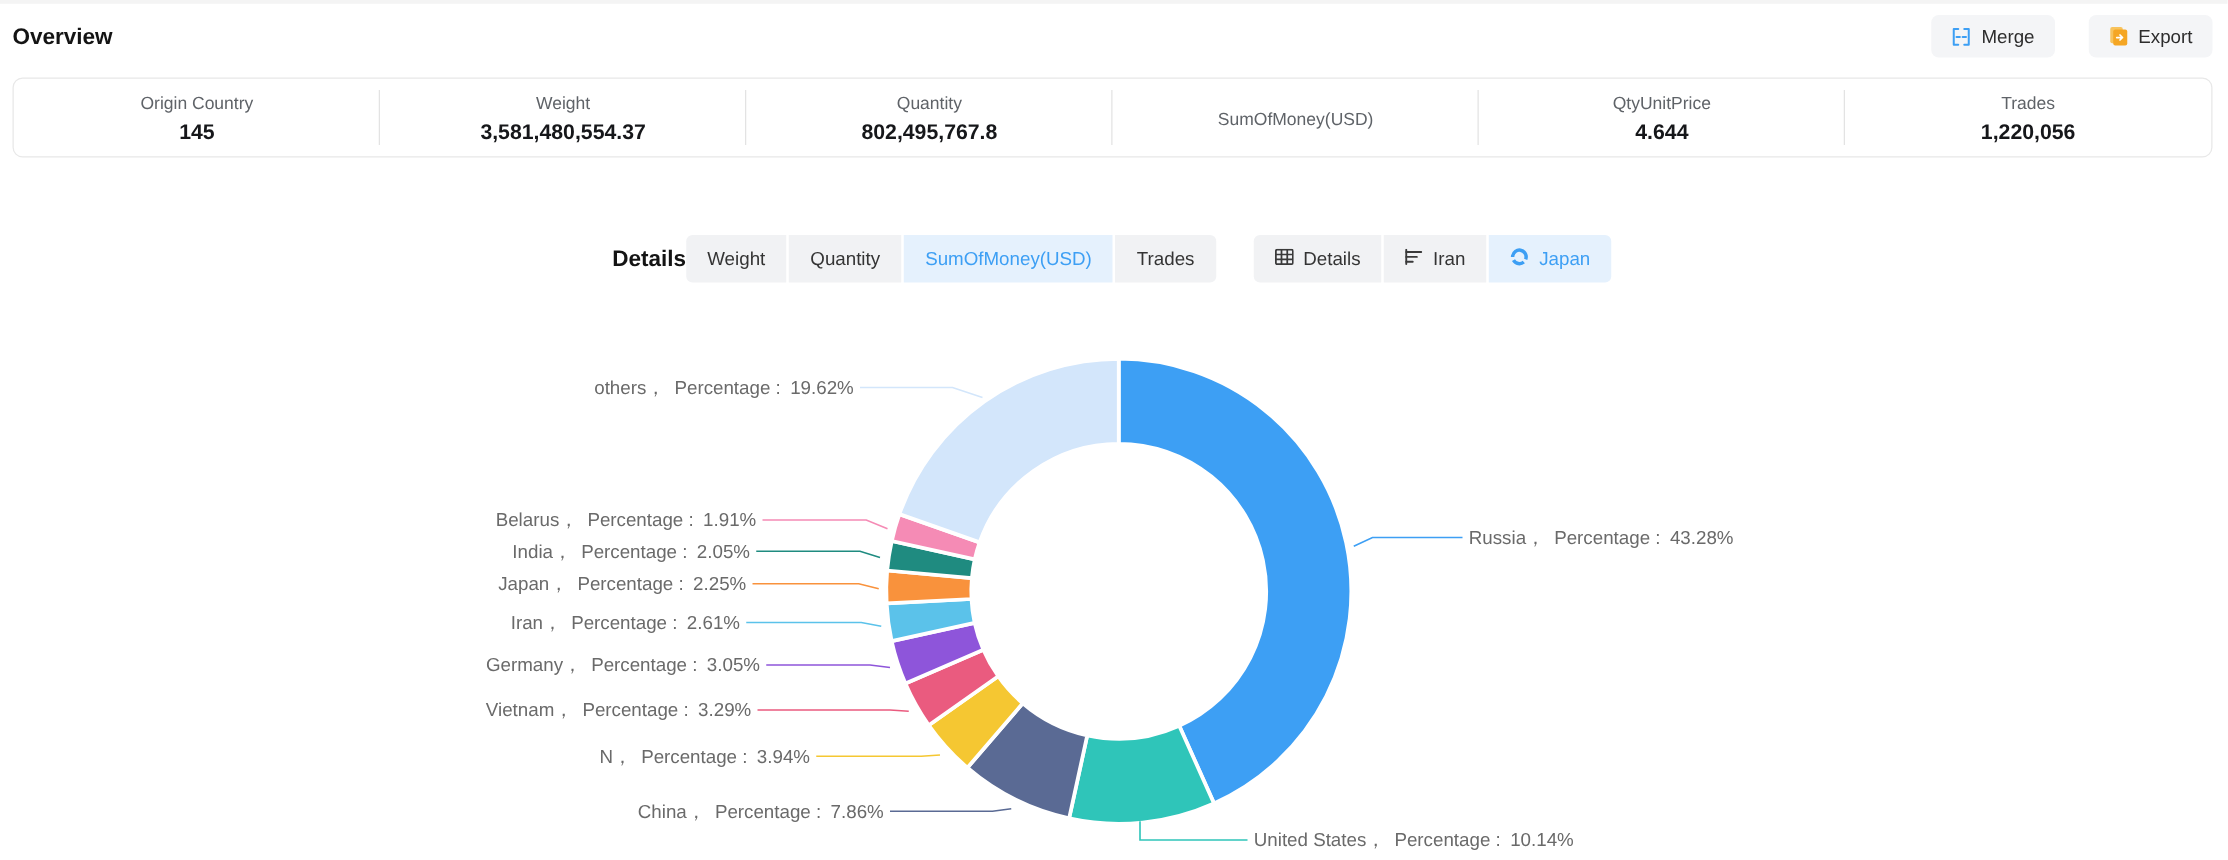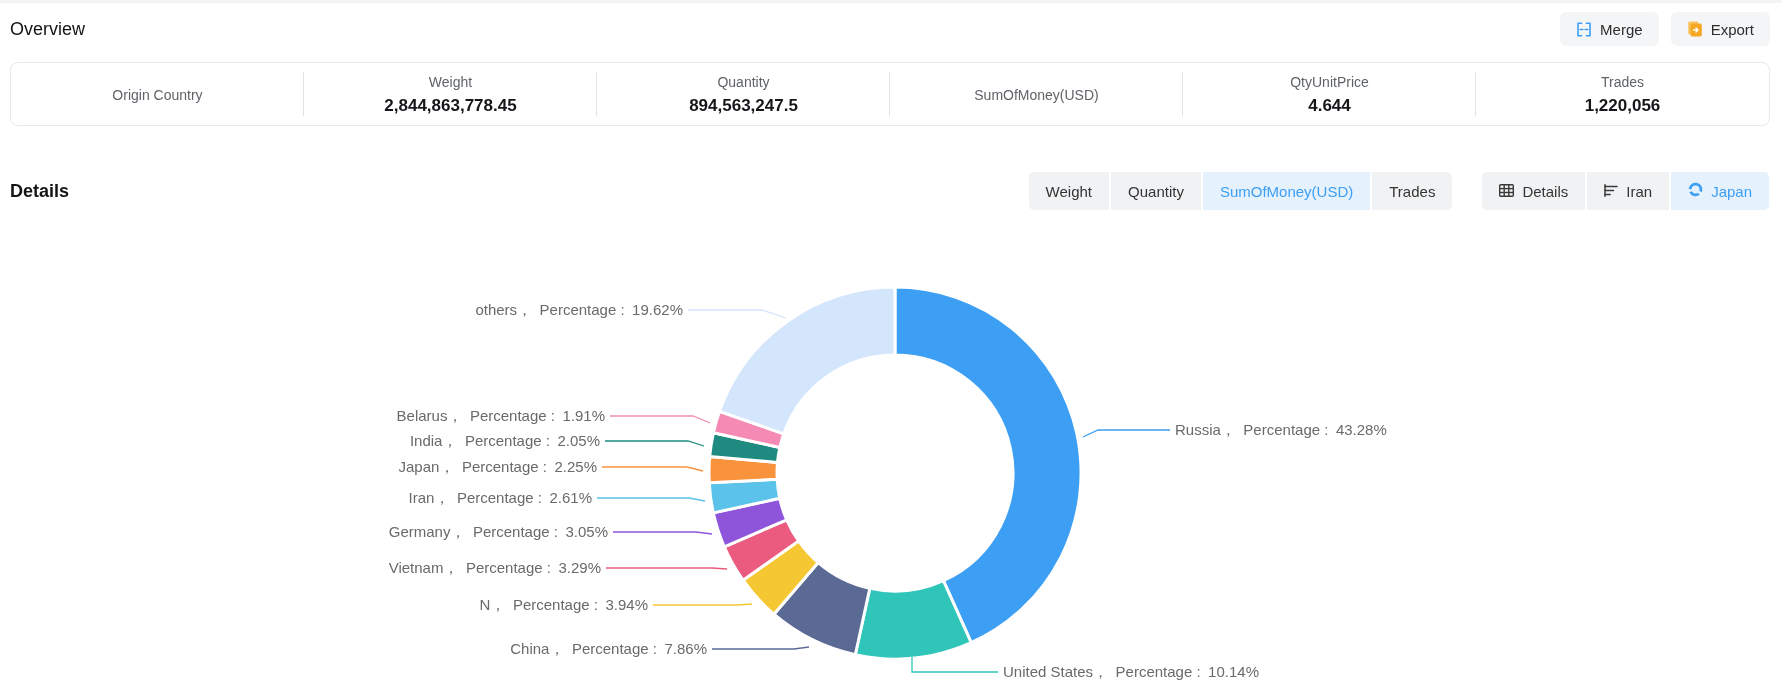--- a/index.html
+++ b/index.html
@@ -4,38 +4,38 @@
 <style>
   html,body { margin:0; padding:0; }
   body {
     width:1782px; height:688px; position:relative; overflow:hidden;
     background:#ffffff; font-family:"Liberation Sans", sans-serif; color:#1b1b1b;
   }
   .topstrip { position:absolute; top:0; left:0; width:100%; height:3px; background:#f4f4f4; }
 
   .topbar { position:absolute; top:8px; left:10px; right:12px; height:42px;
     display:flex; align-items:center; justify-content:space-between; z-index:2; }
-  .page-title { font-size:18px; font-weight:400; color:#141414; }
-  .topbar-actions { display:flex; gap:12px; }
+  .page-title { font-size:18px; font-weight:700; color:#141414; }
+  .topbar-actions { display:flex; gap:27px; }
   .btn { display:flex; align-items:center; gap:8px; background:#f4f5f7; border:none;
     border-radius:6px; height:34px; padding:0 16px; font-size:15px; color:#2d2d2d;
     cursor:pointer; font-family:inherit; }
   .btn svg { display:block; }
 
   .stats-card { position:absolute; top:62px; left:10px; width:1760px; height:64px;
     border:1px solid #e8e8e8; border-radius:8px; background:#fff; box-sizing:border-box;
     display:flex; align-items:center; z-index:2; }
   .stat-item { flex:1; text-align:center; position:relative; padding-top:2px; }
   .stat-item:not(:last-child)::after { content:""; position:absolute; right:0; top:50%;
     transform:translateY(-50%); width:1px; height:44px; background:#e3e3e3; }
   .stat-label { font-size:14px; color:#5f6368; }
   .stat-value { font-size:17px; color:#16171a; font-weight:700; margin-top:6px; }
 
-  .details-row { position:absolute; top:170px; left:10px; right:13px; height:42px;
-    display:flex; align-items:center; justify-content:space-between; z-index:2; }
+  .details-row { position:absolute; top:186px; left:10px; right:13px; height:42px;
+    display:flex; align-items:center; justify-content:center; z-index:2; }
   .details-title { font-size:18px; font-weight:700; color:#141414; }
   .tab-groups { display:flex; gap:30px; }
   .tab-group { display:flex; gap:2px; }
   .tab { height:38px; display:flex; align-items:center; gap:8px; padding:0 17px;
     background:#f1f2f4; border:none; font-size:15px; color:#343434; cursor:pointer;
     font-family:inherit; }
   .tab-group .tab:first-child { border-radius:5px 0 0 5px; }
   .tab-group .tab:last-child { border-radius:0 5px 5px 0; }
   .tab.active { background:#e5f1fd; color:#3D9FF4; }
 
@@ -72,28 +72,29 @@
           </svg>
         </span>
       <span>Export</span>
     </button>
   </div>
 </div>
 
 <div class="stats-card">
     <div class="stat-item">
       <div class="stat-label">Origin Country</div>
+      <div class="stat-value">145</div>
     </div>
     <div class="stat-item">
       <div class="stat-label">Weight</div>
-      <div class="stat-value">2,844,863,778.45</div>
+      <div class="stat-value">3,581,480,554.37</div>
     </div>
     <div class="stat-item">
       <div class="stat-label">Quantity</div>
-      <div class="stat-value">894,563,247.5</div>
+      <div class="stat-value">802,495,767.8</div>
     </div>
     <div class="stat-item">
       <div class="stat-label">SumOfMoney(USD)</div>
     </div>
     <div class="stat-item">
       <div class="stat-label">QtyUnitPrice</div>
       <div class="stat-value">4.644</div>
     </div>
     <div class="stat-item">
       <div class="stat-label">Trades</div>

